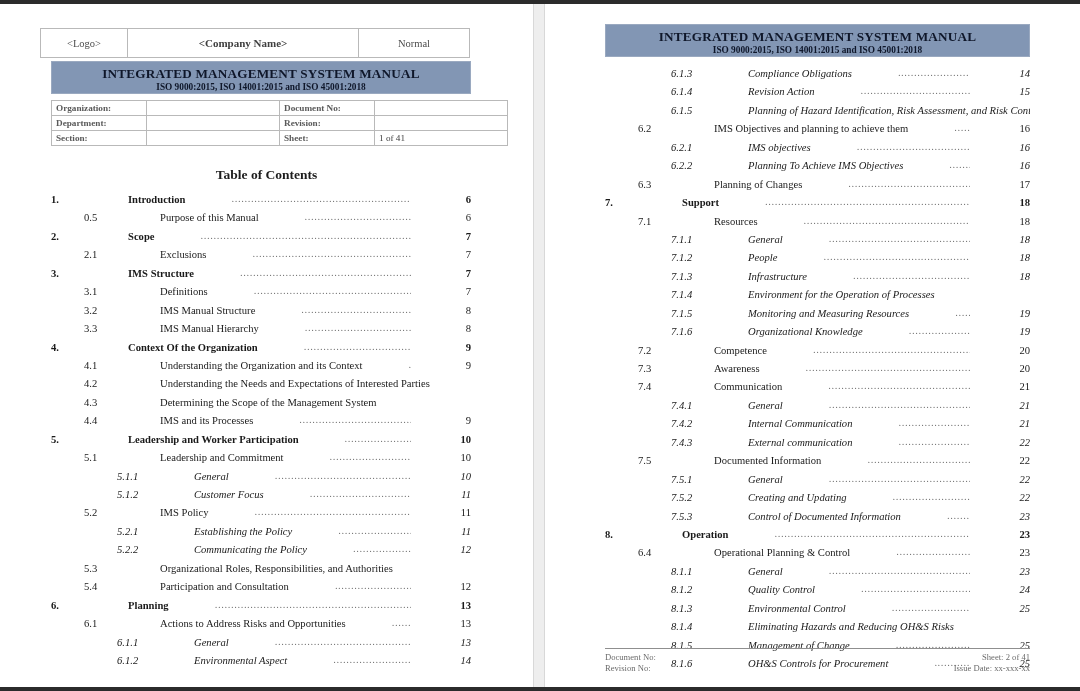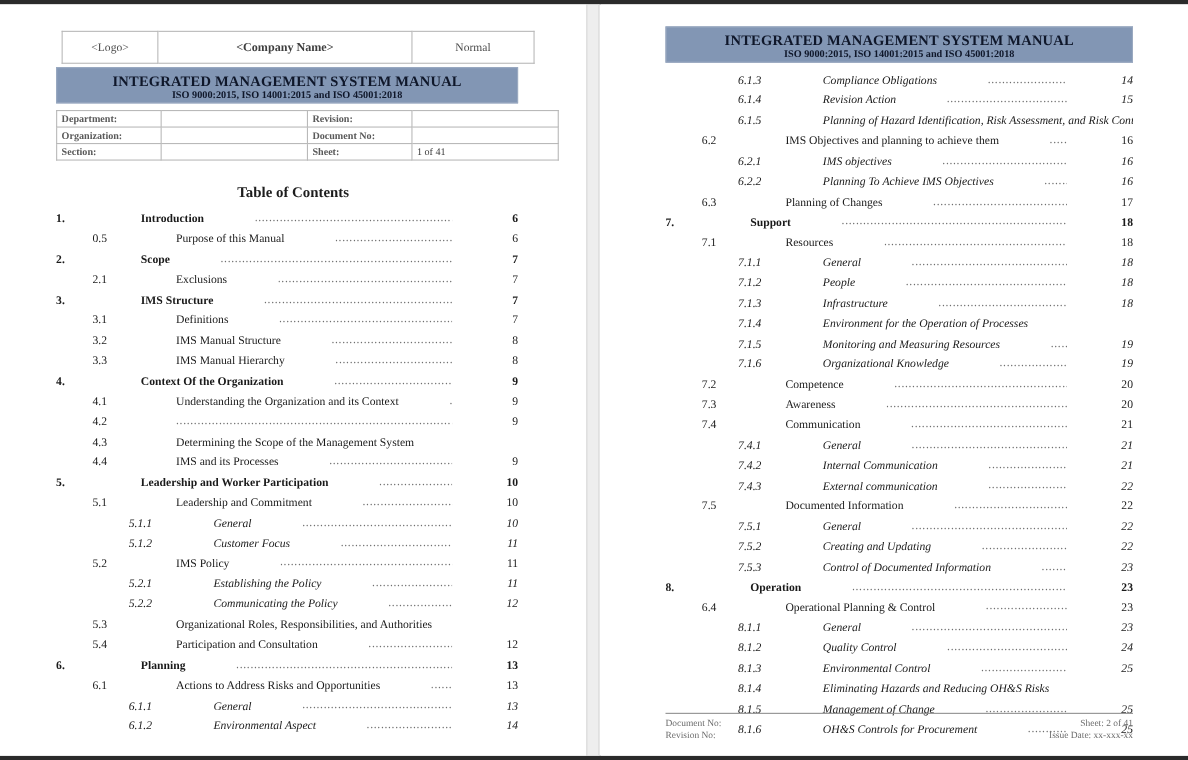--- a/index.html
+++ b/index.html
@@ -50,21 +50,21 @@
     height: 683px;
     background: #ffffff;
     box-sizing: border-box;
   }
   .page-left  { left: 0px;   width: 533px; }
   .page-right { left: 546px; width: 534px; }
 
   
   .hdr-table {
     position: absolute;
-    left: 56px;
+    left: 40px;
     top: 24px;
     width: 420px;
     border-collapse: collapse;
     table-layout: fixed;
   }
   .hdr-table td {
     border: 1px solid #b9b9b9;
     height: 26px;
     font-size: 10.5px;
     color: #4c4c4c;
@@ -244,29 +244,29 @@
       </table>
 
     <div class="banner banner-main">
       <div class="b-title">INTEGRATED MANAGEMENT SYSTEM MANUAL</div>
       <div class="b-sub">ISO 9000:2015, ISO 14001:2015 and ISO 45001:2018</div>
     </div>
 
     <table class="info-table">
       <tbody>
           <tr>
+        <td class="lab">Organization:</td>
+        <td class="val"></td>
+        <td class="lab2">Document No:</td>
+        <td class="val2"></td>
+      </tr>
+      <tr>
         <td class="lab">Department:</td>
         <td class="val"></td>
         <td class="lab2">Revision:</td>
-        <td class="val2"></td>
-      </tr>
-      <tr>
-        <td class="lab">Organization:</td>
-        <td class="val"></td>
-        <td class="lab2">Document No:</td>
         <td class="val2"></td>
       </tr>
       <tr>
         <td class="lab">Section:</td>
         <td class="val"></td>
         <td class="lab2">Sheet:</td>
         <td class="val2">1 of 41</td>
       </tr>
     </tbody>
       </table>
@@ -329,20 +329,21 @@
           <span class="toc-page">9</span>
         </div>
         <div class="toc-row lvl2">
           <span class="toc-num">4.1</span>
           <span class="toc-label">Understanding the Organization and its Context</span>
           <span class="toc-dots">........................................................................................................................................................................................................</span>
           <span class="toc-page">9</span>
         </div>
         <div class="toc-row lvl2">
           <span class="toc-num">4.2</span>
+          <span class="toc-label">Understanding the Needs and Expectations of Interested Parties</span>
           <span class="toc-dots">........................................................................................................................................................................................................</span>
           <span class="toc-page">9</span>
         </div>
         <div class="toc-row lvl2">
           <span class="toc-num">4.3</span>
           <span class="toc-label">Determining the Scope of the Management System</span>
           <span class="toc-dots">........................................................................................................................................................................................................</span>
           <span class="toc-page">9</span>
         </div>
         <div class="toc-row lvl2">

